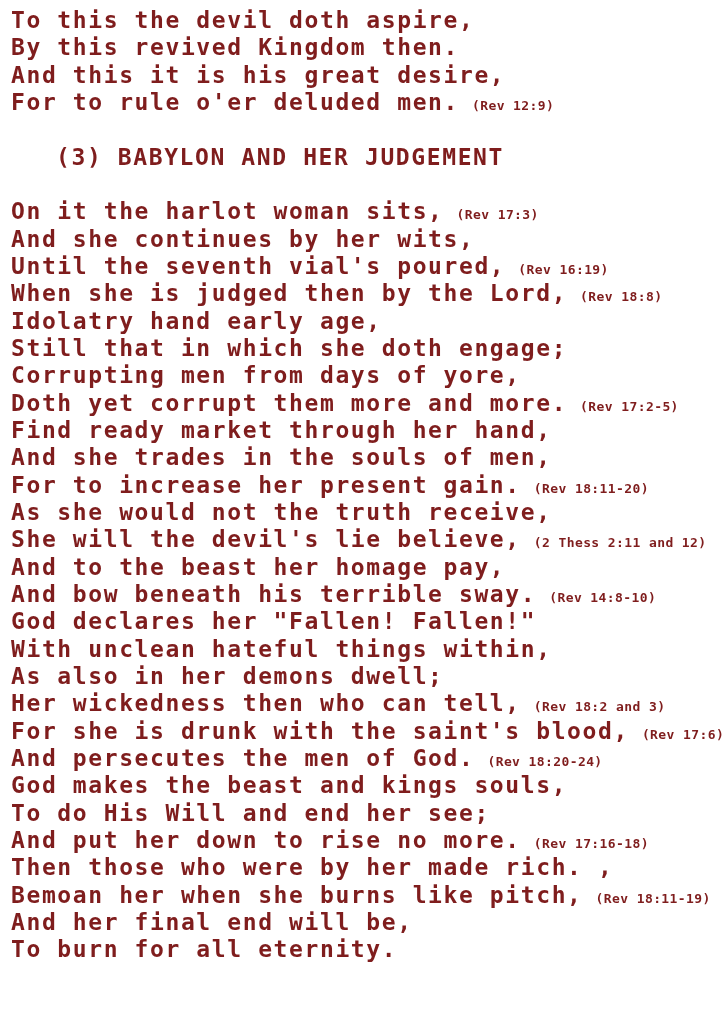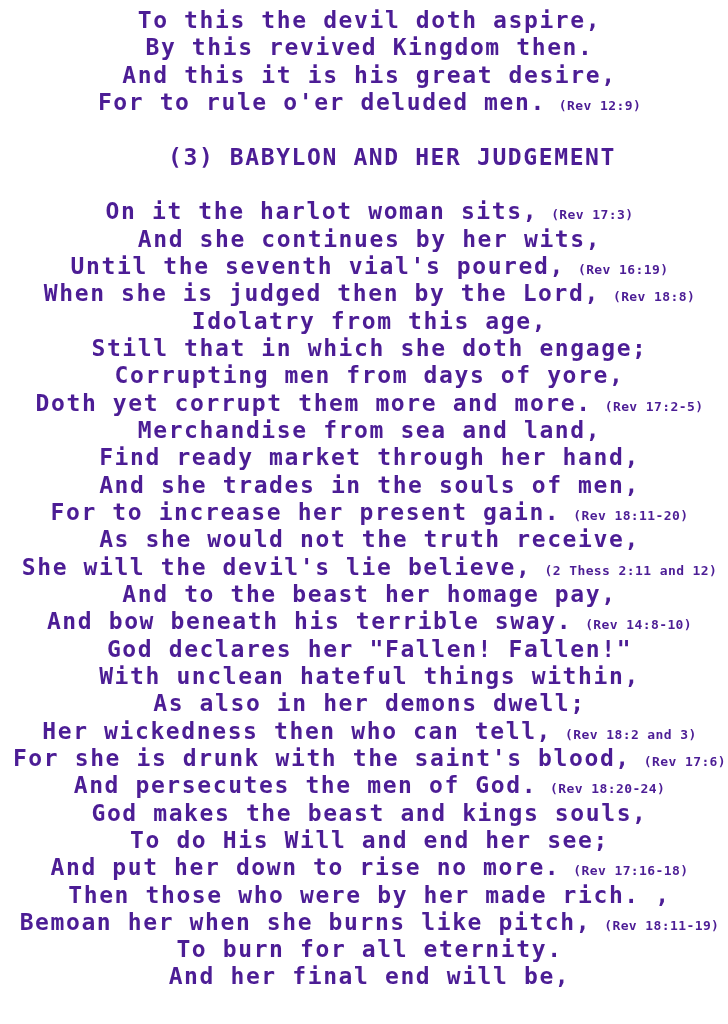--- a/index.html
+++ b/index.html
@@ -13,22 +13,21 @@
     overflow: hidden;
   }
   .page {
     box-sizing: border-box;
     width: 728px;
     height: 1024px;
     padding: 7px 0 0 11px;
     background: #ffffff;
     font-family: "DejaVu Sans Mono", "Liberation Mono", monospace;
     font-weight: bold;
-    color: #4c1d95;
-    text-align: center;
+    color: #7f1d1d;
   }
   .line {
     height: 27.33px;
     line-height: 27.33px;
     white-space: pre;
   }
   .body-text {
     font-size: 23px;
     letter-spacing: 1.6px;
   }
@@ -60,39 +59,38 @@
       <div class="line"><span class="body-text">For to rule o'er deluded men.</span><span class="ref">(Rev 12:9)</span></div>
     </div>
   <div class="spacer"></div>
   <div class="heading-line">(3) BABYLON AND HER JUDGEMENT</div>
   <div class="spacer"></div>
   <div>
       <div class="line"><span class="body-text">On it the harlot woman sits,</span><span class="ref">(Rev 17:3)</span></div>
       <div class="line"><span class="body-text">And she continues by her wits,</span></div>
       <div class="line"><span class="body-text">Until the seventh vial's poured,</span><span class="ref">(Rev 16:19)</span></div>
       <div class="line"><span class="body-text">When she is judged then by the Lord,</span><span class="ref">(Rev 18:8)</span></div>
-      <div class="line"><span class="body-text">Idolatry from this age,</span></div>
+      <div class="line"><span class="body-text">Idolatry hand early age,</span></div>
       <div class="line"><span class="body-text">Still that in which she doth engage;</span></div>
       <div class="line"><span class="body-text">Corrupting men from days of yore,</span></div>
       <div class="line"><span class="body-text">Doth yet corrupt them more and more.</span><span class="ref">(Rev 17:2-5)</span></div>
-      <div class="line"><span class="body-text">Merchandise from sea and land,</span></div>
       <div class="line"><span class="body-text">Find ready market through her hand,</span></div>
       <div class="line"><span class="body-text">And she trades in the souls of men,</span></div>
       <div class="line"><span class="body-text">For to increase her present gain.</span><span class="ref">(Rev 18:11-20)</span></div>
       <div class="line"><span class="body-text">As she would not the truth receive,</span></div>
       <div class="line"><span class="body-text">She will the devil's lie believe,</span><span class="ref">(2 Thess 2:11 and 12)</span></div>
       <div class="line"><span class="body-text">And to the beast her homage pay,</span></div>
       <div class="line"><span class="body-text">And bow beneath his terrible sway.</span><span class="ref">(Rev 14:8-10)</span></div>
       <div class="line"><span class="body-text">God declares her "Fallen! Fallen!"</span></div>
       <div class="line"><span class="body-text">With unclean hateful things within,</span></div>
       <div class="line"><span class="body-text">As also in her demons dwell;</span></div>
       <div class="line"><span class="body-text">Her wickedness then who can tell,</span><span class="ref">(Rev 18:2 and 3)</span></div>
       <div class="line"><span class="body-text">For she is drunk with the saint's blood,</span><span class="ref">(Rev 17:6)</span></div>
       <div class="line"><span class="body-text">And persecutes the men of God.</span><span class="ref">(Rev 18:20-24)</span></div>
       <div class="line"><span class="body-text">God makes the beast and kings souls,</span></div>
       <div class="line"><span class="body-text">To do His Will and end her see;</span></div>
       <div class="line"><span class="body-text">And put her down to rise no more.</span><span class="ref">(Rev 17:16-18)</span></div>
       <div class="line"><span class="body-text">Then those who were by her made rich. ,</span></div>
       <div class="line"><span class="body-text">Bemoan her when she burns like pitch,</span><span class="ref">(Rev 18:11-19)</span></div>
+      <div class="line"><span class="body-text">And her final end will be,</span></div>
       <div class="line"><span class="body-text">To burn for all eternity.</span></div>
-      <div class="line"><span class="body-text">And her final end will be,</span></div>
     </div>
 </div>
 
 </body></html>

